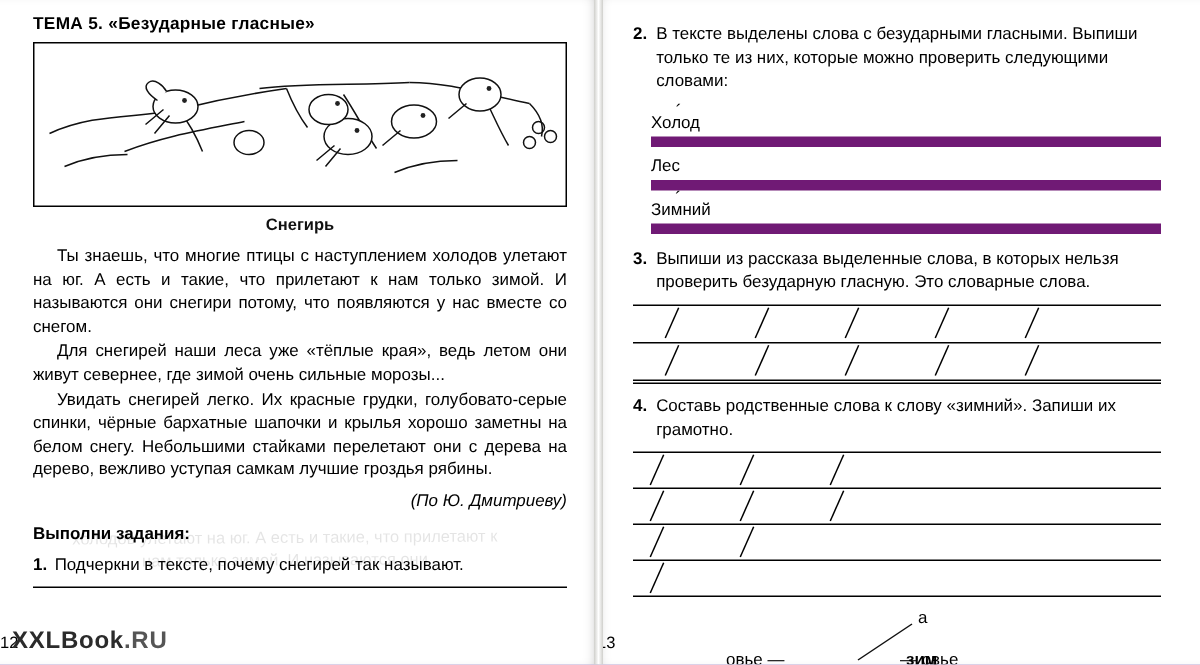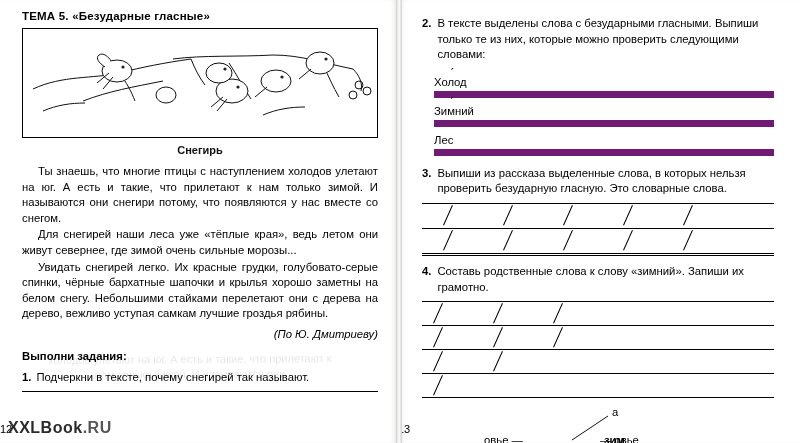--- a/index.html
+++ b/index.html
@@ -130,24 +130,24 @@
         <div class="r-task">
           <span class="num">2.</span>
           <span>В тексте выделены слова с безударными гласными. Выпиши только те из них, которые можно проверить следующими словами:</span>
         </div>
 
         <div class="lines">
           <div class="line">
             <span class="word">Хо<span class="acc">л</span>од</span>
           </div>
           <div class="line">
-            <span class="word">Зи<span class="acc">м</span>ний</span>
+            <span class="word">Лес</span>
           </div>
           <div class="line">
-            <span class="word">Лес</span>
+            <span class="word">Зи<span class="acc">м</span>ний</span>
           </div>
         </div>
 
         <div class="r-task">
           <span class="num">3.</span>
           <span>Выпиши из рассказа выделенные слова, в которых нельзя проверить безударную гласную. Это словарные слова.</span>
         </div>
 
         <div class="grid gridsmall">
           <div class="h" style="top:0"></div>

